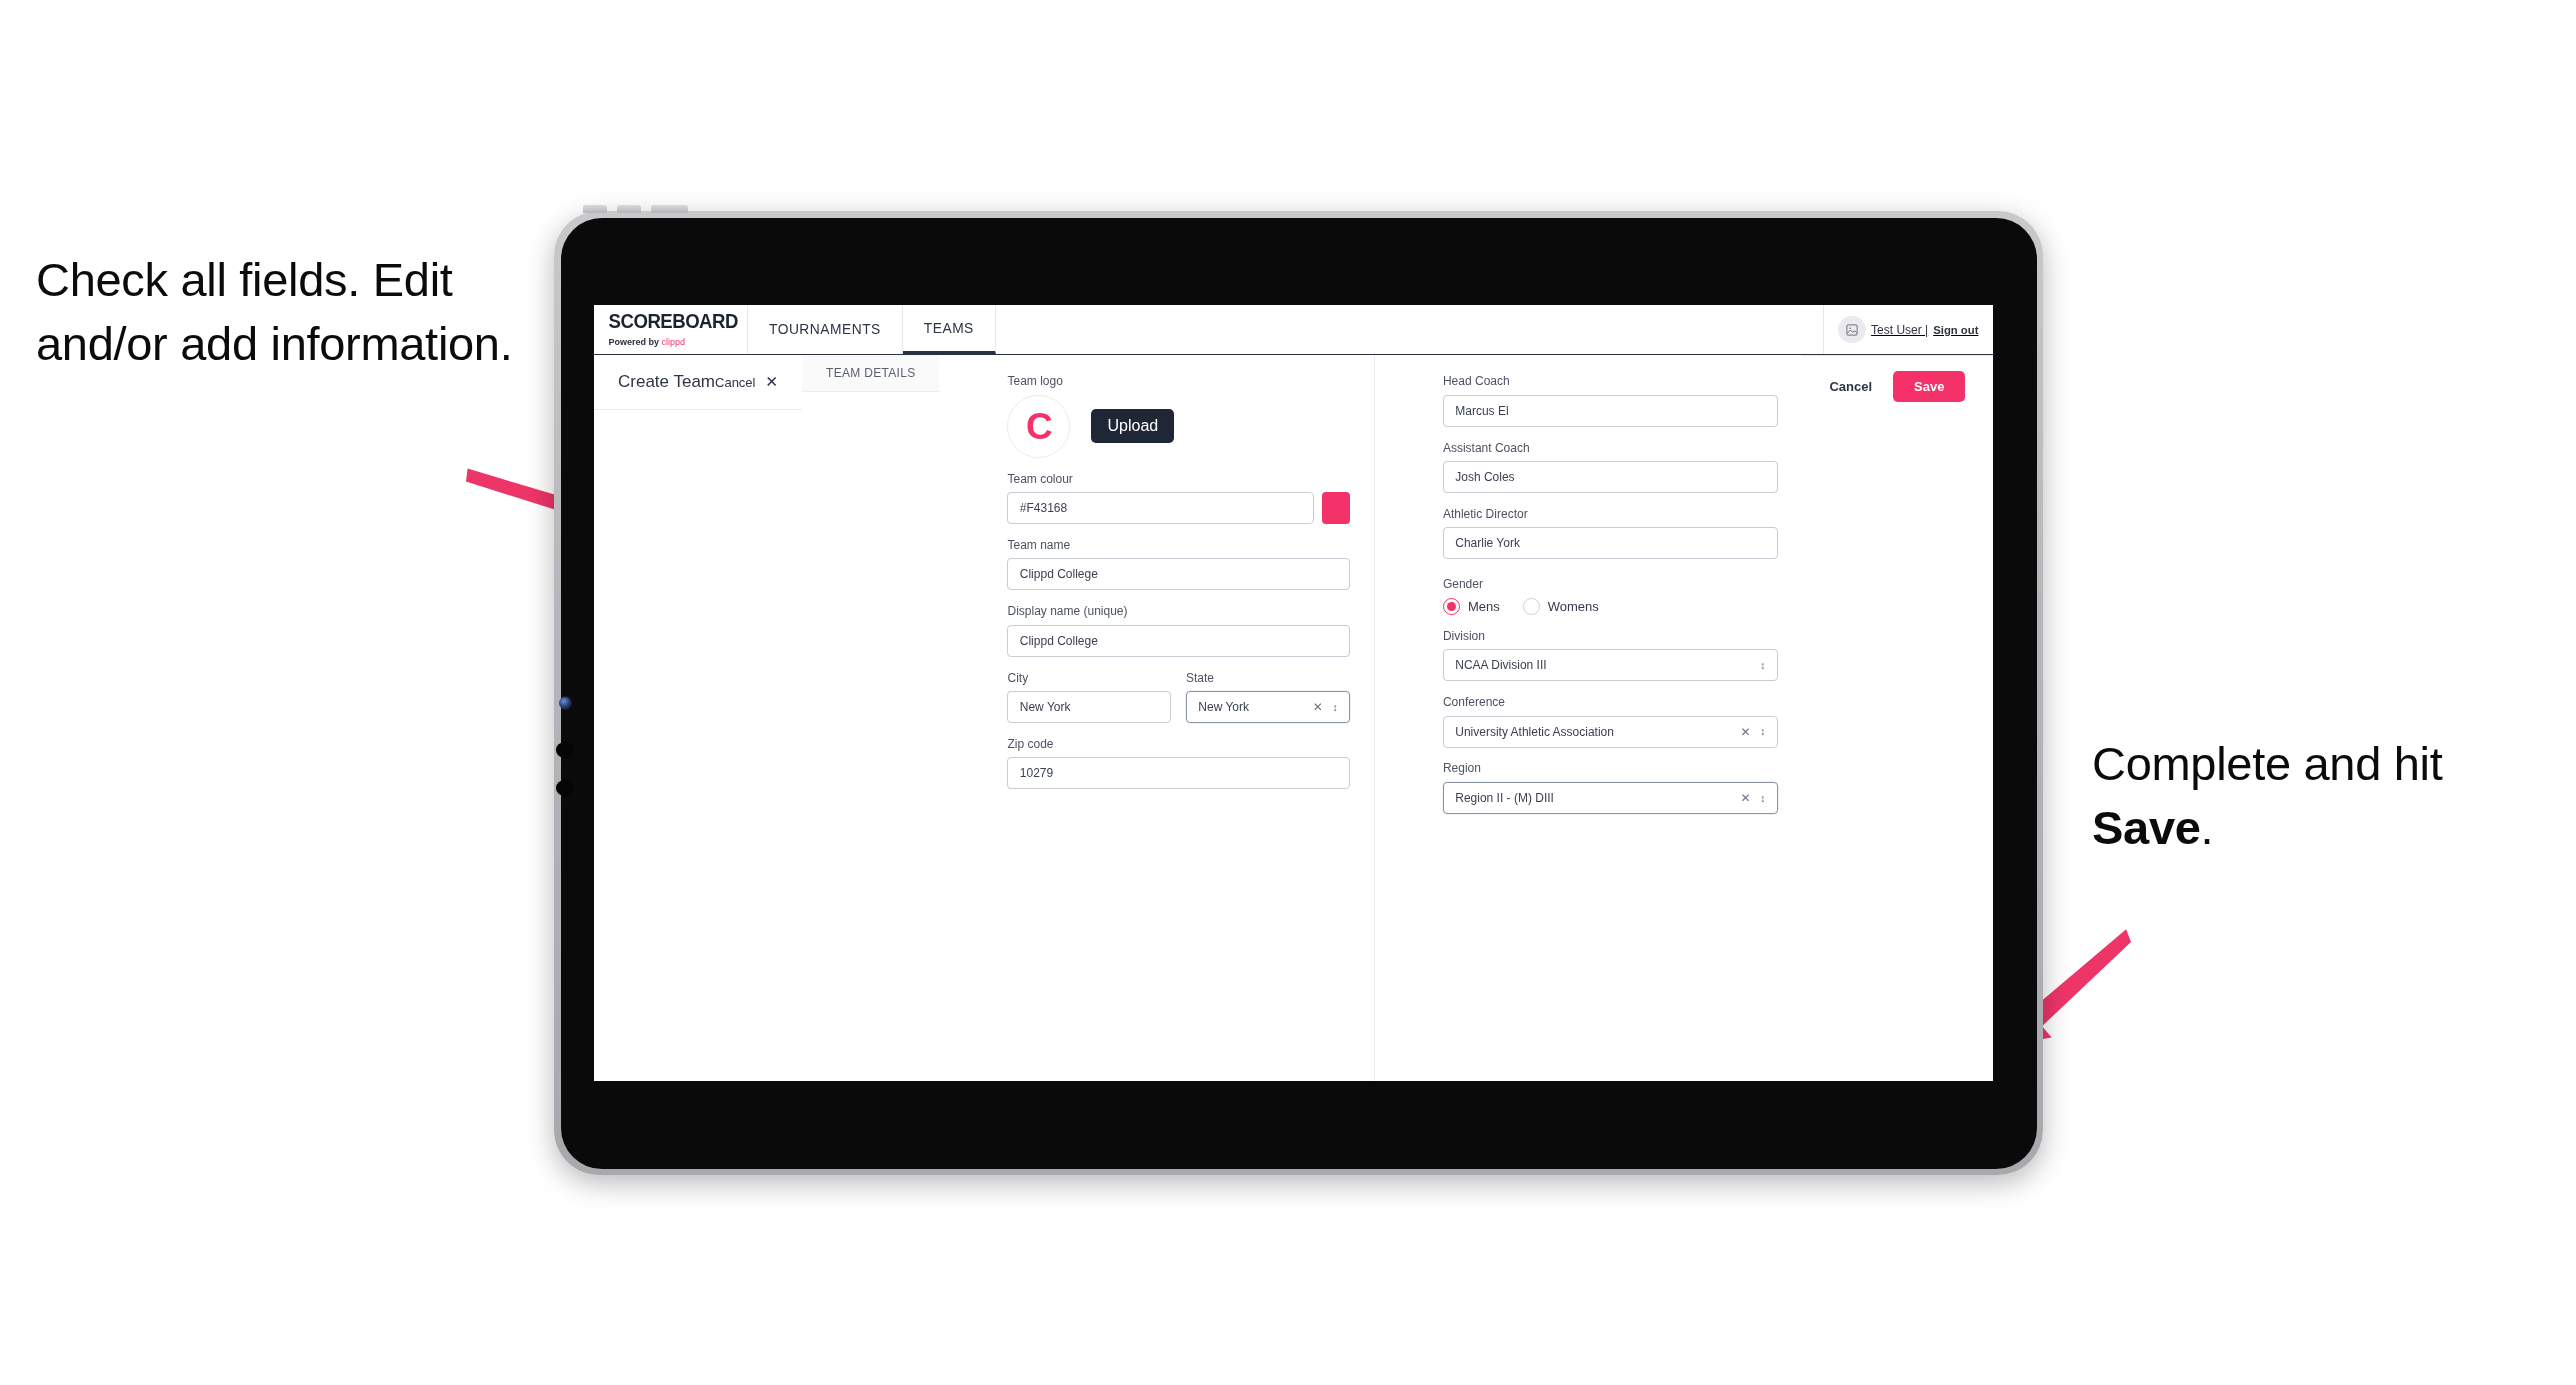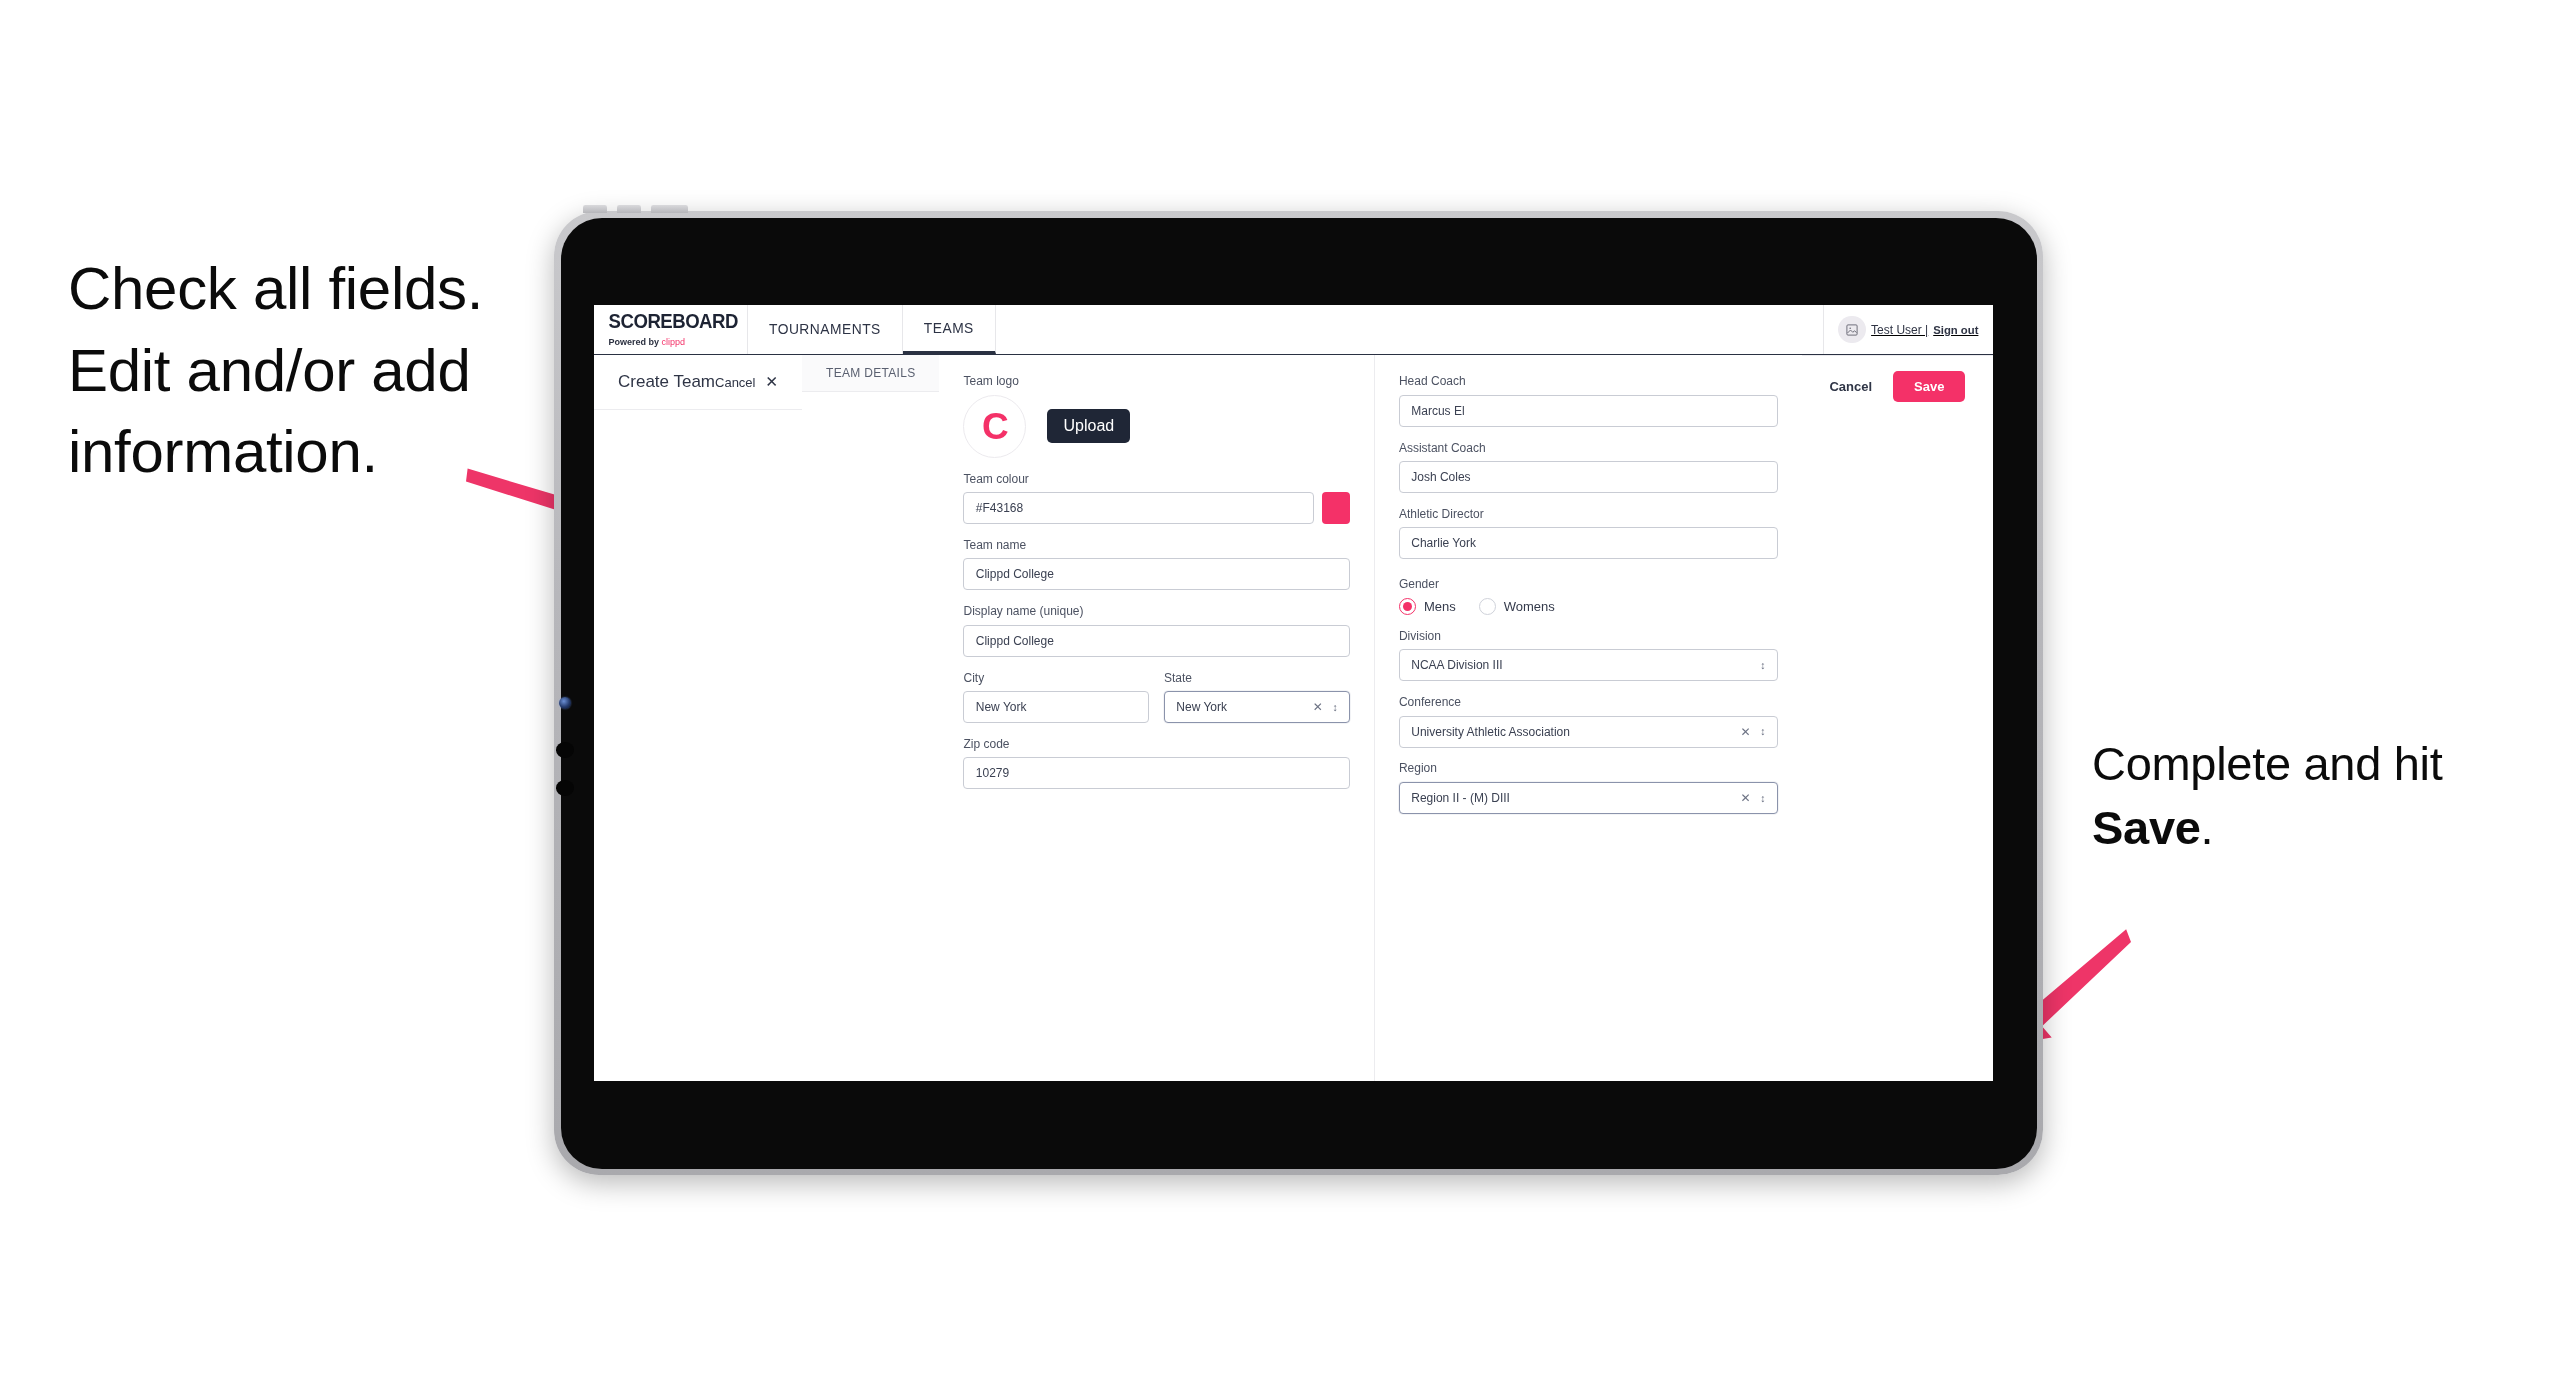--- a/index.html
+++ b/index.html
@@ -15,23 +15,22 @@
   .annot {
     position: absolute;
     color: #0b0b0b;
     font-family: "Liberation Sans", sans-serif;
     font-weight: 400;
     letter-spacing: -0.3px;
   }
   .annot-left {
     left: 36px; top: 248px;
     width: 486px;
-    font-size: 60px;
+    font-size: 47px;
     line-height: 1.36;
-    margin-left: 32px;
   }
   .annot-right {
     left: 2092px; top: 732px;
     width: 454px;
     font-size: 47px;
     line-height: 1.36;
   }
   .annot-right b { font-weight: 700; }
 
   .arrow { position:absolute; pointer-events:none; }
@@ -169,21 +168,21 @@
     display:flex;
     background:#fff;
     overflow:hidden;
   }
   .col {
     padding: 19.4px 24px 8px 24px;
   }
   .col-left { width: 50.5%; border-right: 0.8px solid #ececef; }
   .col-right { width: 49.5%; }
 
-  .field { margin-bottom: 13.8px; }
+  .field { margin-bottom: 13.8px; margin-left: 44px; }
   .label {
     font-size: 12px; color:#4c5262; margin-bottom: 6.5px; display:block;
   }
   .input {
     width: 100%;
     height: 32px;
     border: 0.8px solid #c9ccd4;
     border-radius: 4px;
     background:#fff;
     display:flex; align-items:center;

